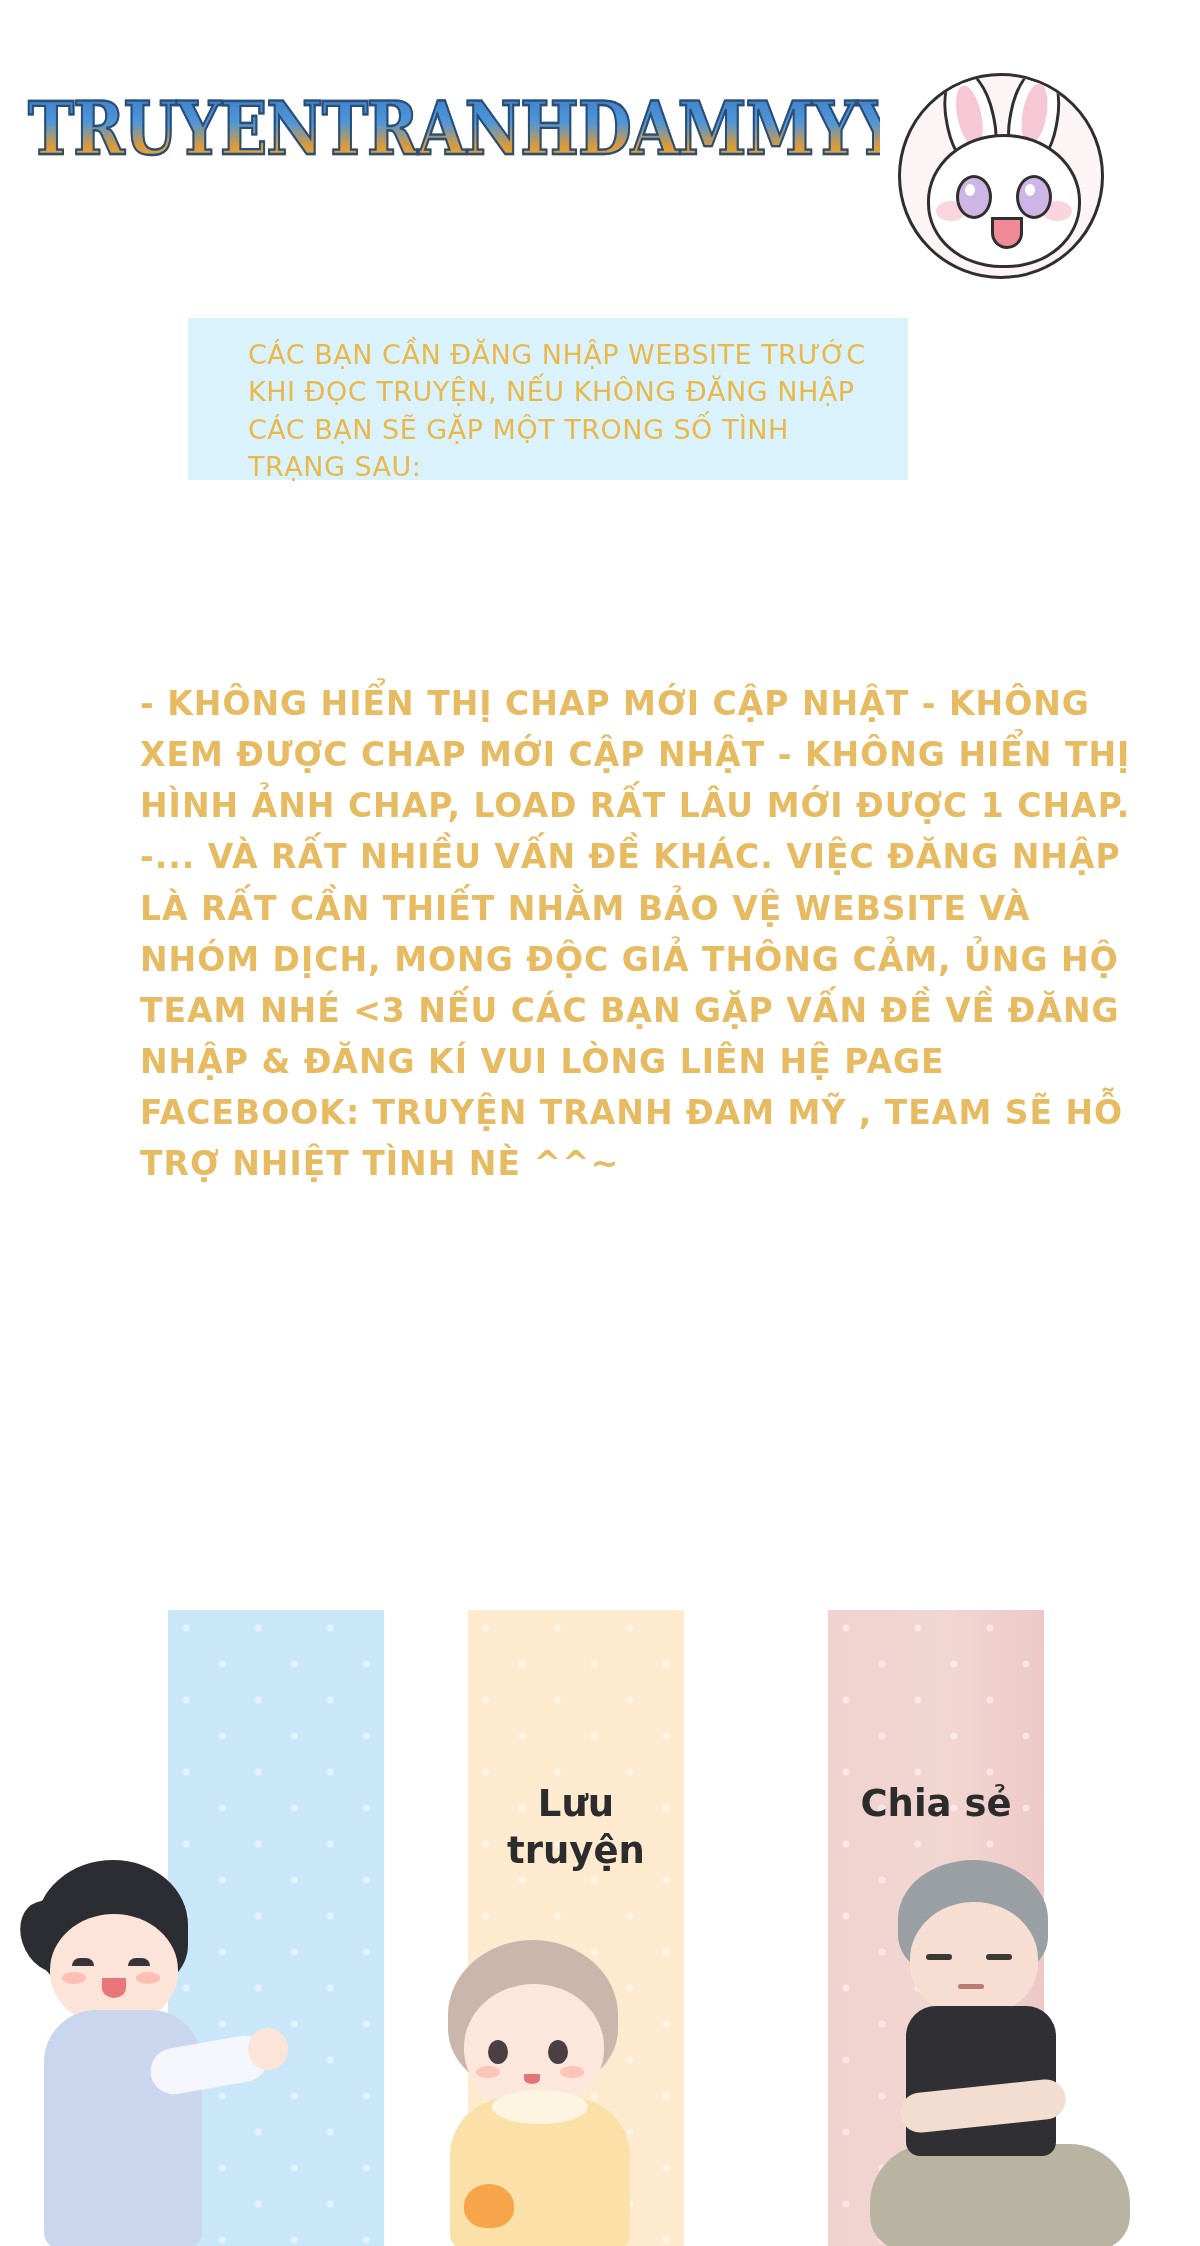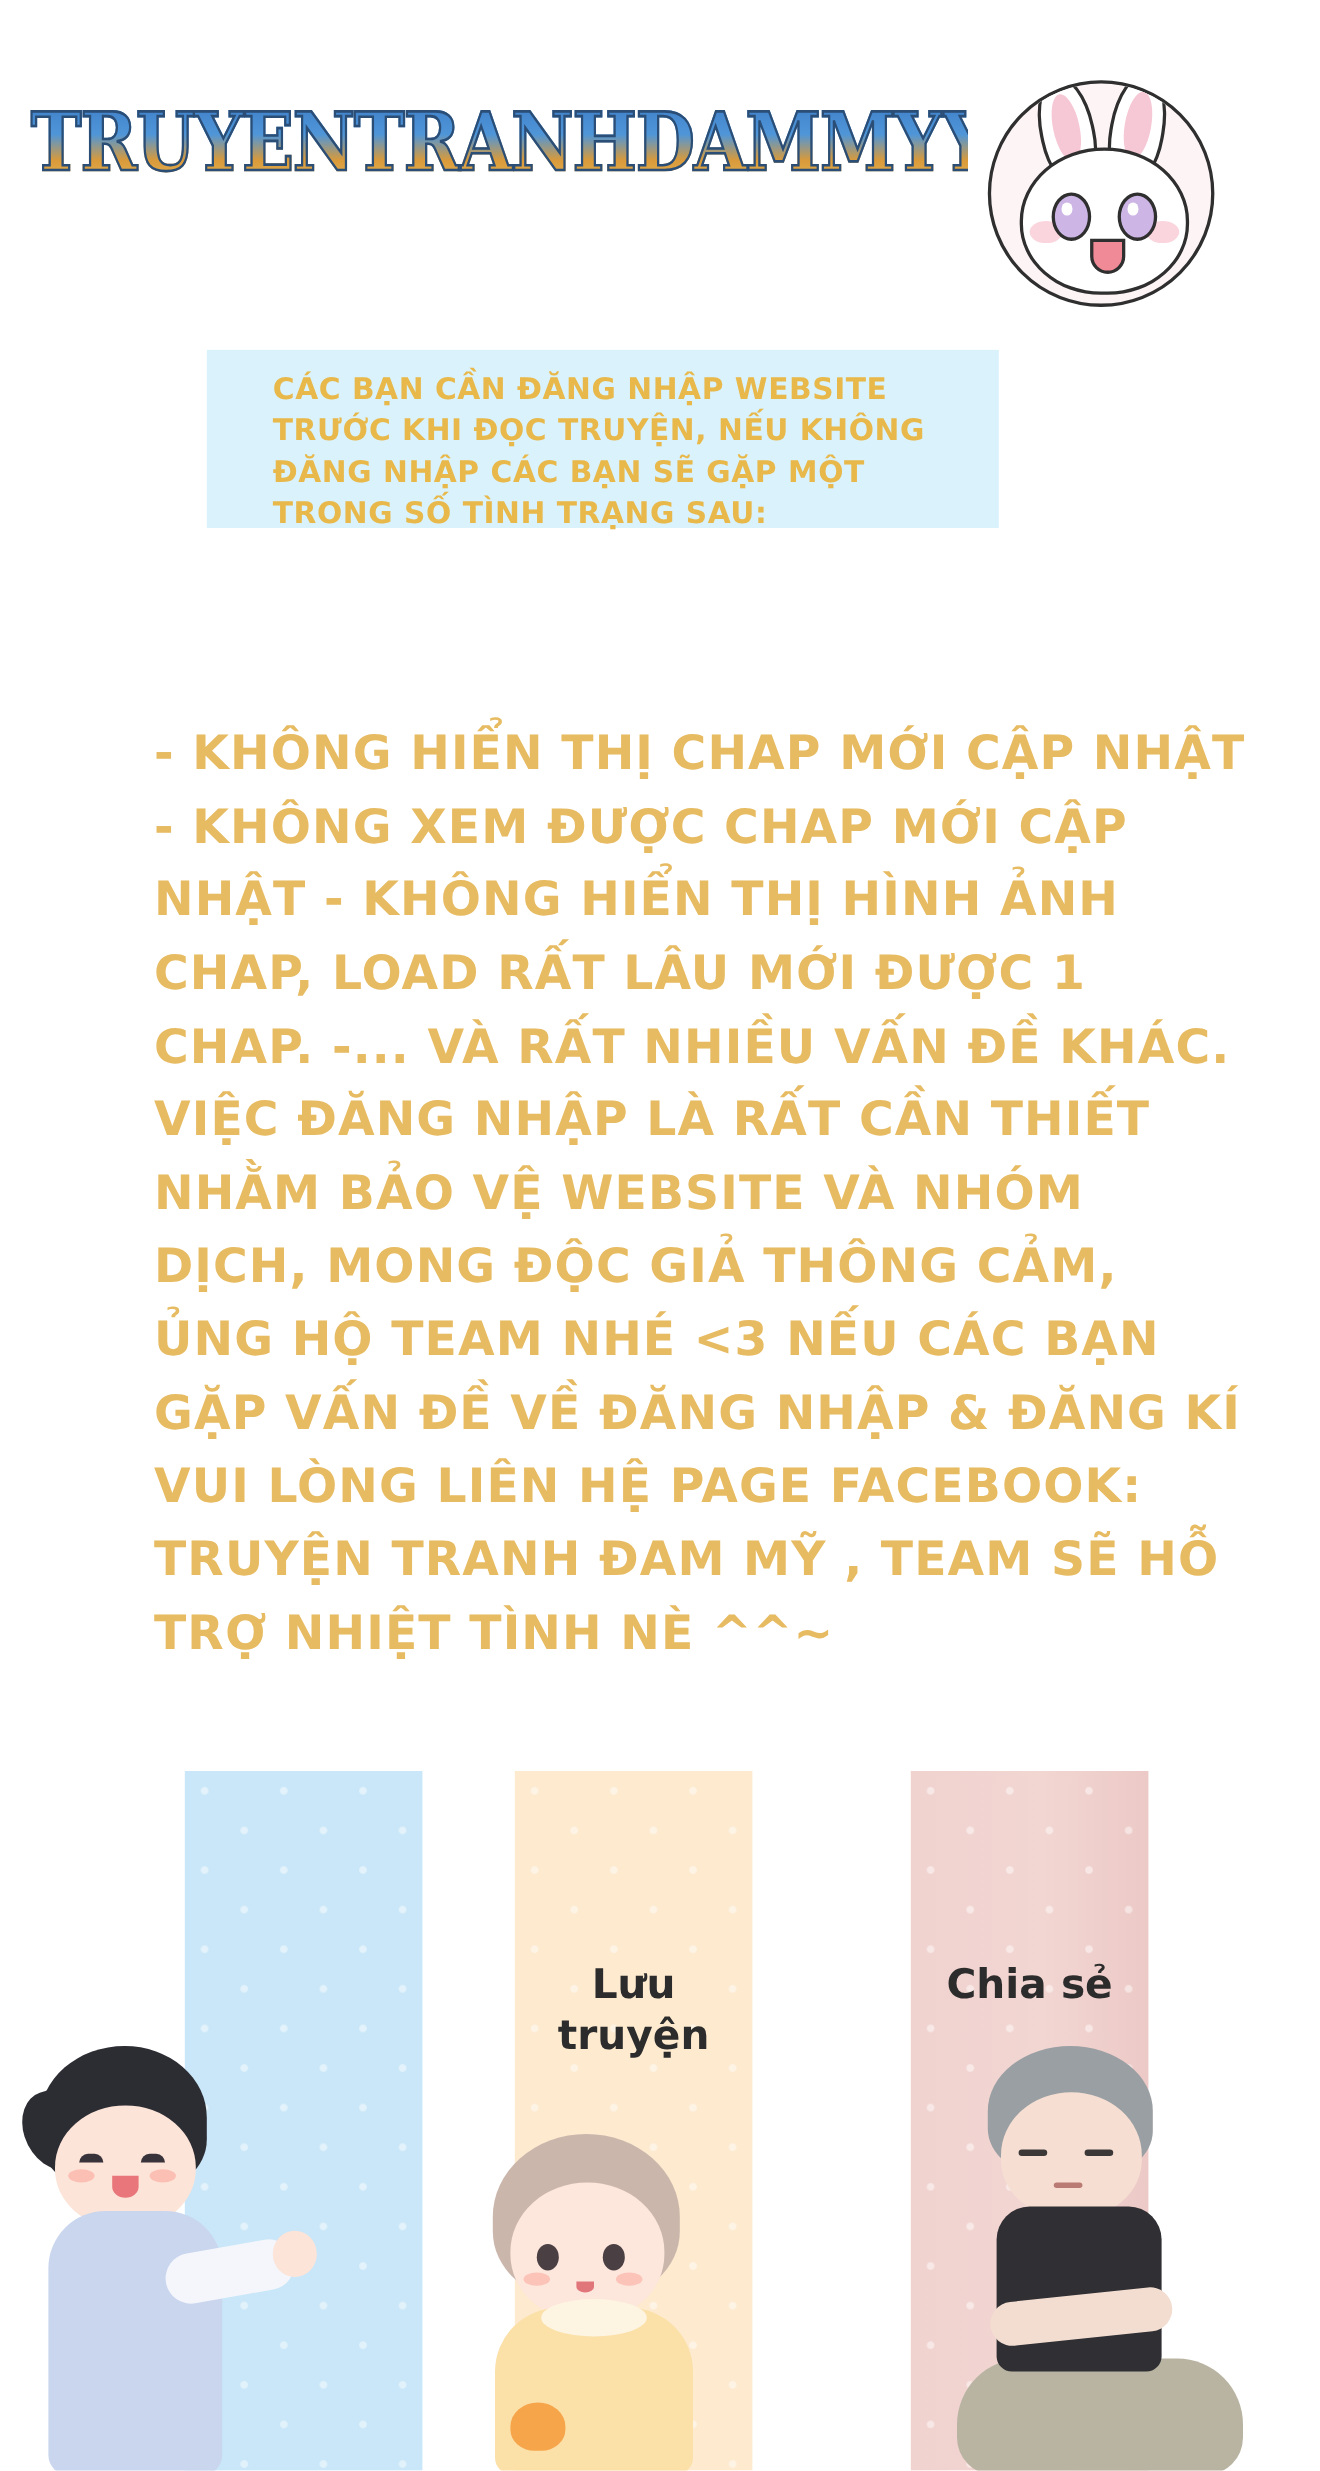--- a/index.html
+++ b/index.html
@@ -140,37 +140,37 @@
     width: 720px;
     height: 162px;
     background: #d9f2fb;
   }
   .notice-text {
     position: absolute;
     left: 60px;
     top: 18px;
     width: 640px;
     font-family: "DejaVu Sans", sans-serif;
-    font-weight: bold;
+    font-weight: normal;
     font-size: 27px;
     line-height: 1.38;
     color: #e8b84b;
     letter-spacing: 0.5px;
     text-transform: uppercase;
   }
 
   
   .body-text {
     position: absolute;
     left: 140px;
-    top: 652px;
+    top: 678px;
     width: 1000px;
     font-family: "DejaVu Sans", sans-serif;
     font-weight: bold;
-    font-size: 43px;
+    font-size: 33px;
     line-height: 1.55;
     color: #e7bb62;
     letter-spacing: 1px;
     text-transform: uppercase;
   }
 
   
   .panels {
     position: absolute;
     left: 0;

